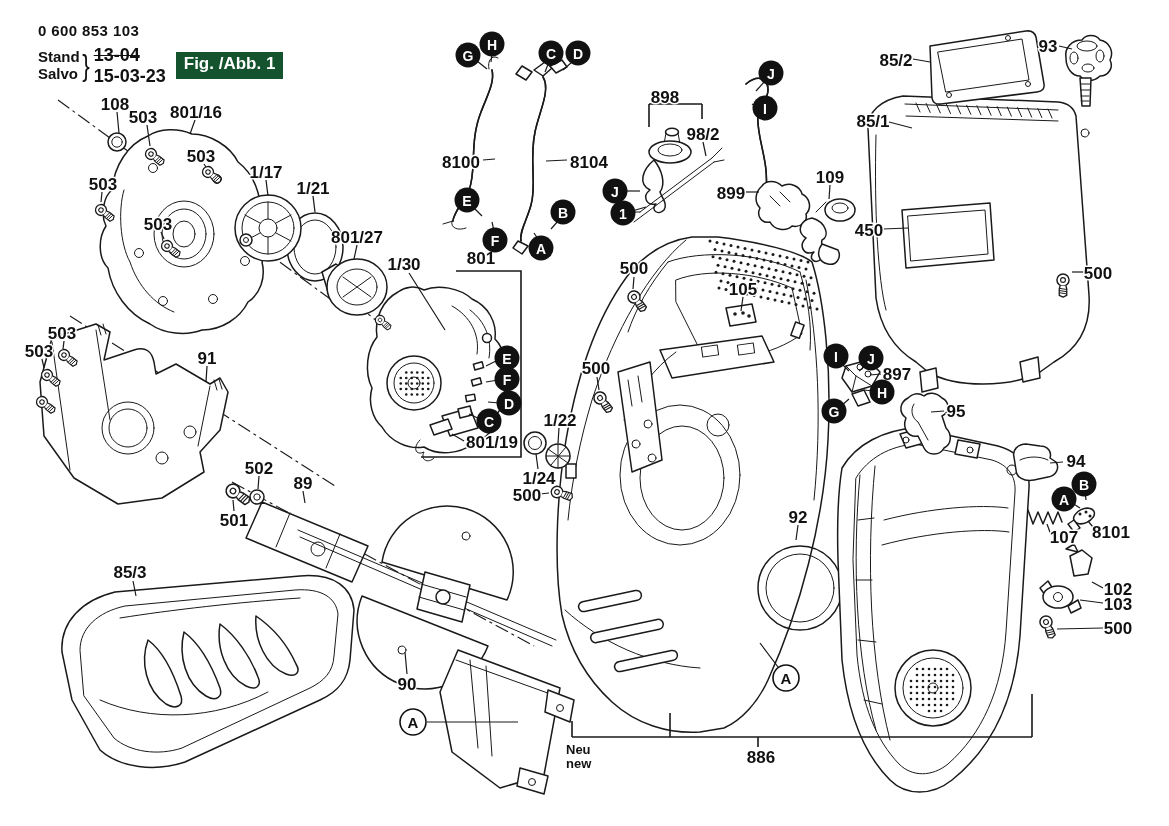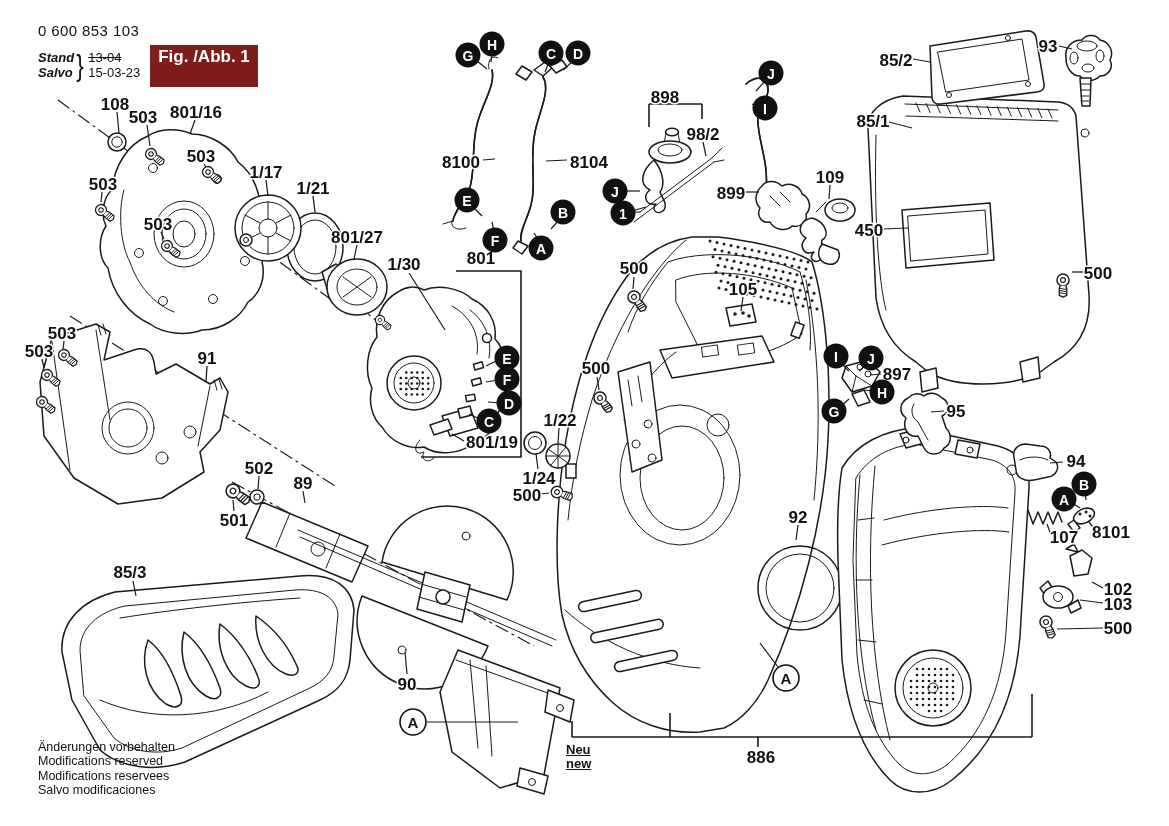--- a/index.html
+++ b/index.html
@@ -16,33 +16,33 @@
   .plabel{font-family:"Liberation Sans",sans-serif;font-weight:bold;font-size:17px;fill:#111;
           paint-order:stroke;stroke:#ffffff;stroke-width:3px;text-anchor:middle;}
   .codot{fill:#111;}
   .cotxt{font-family:"Liberation Sans",sans-serif;font-weight:bold;font-size:14px;fill:#fff;
          text-anchor:middle;dominant-baseline:central;}
   .cooutline{fill:#fff;stroke:#111;stroke-width:1.6;}
   .cooutxt{font-family:"Liberation Sans",sans-serif;font-weight:bold;font-size:15px;fill:#111;
          text-anchor:middle;dominant-baseline:central;}
   .dot{fill:#1a1a1a;stroke:none;}
   .header{position:absolute;left:38px;top:22px;}
-  .pn{font-size:15px;font-weight:400;letter-spacing:.4px;}
+  .pn{font-size:15px;font-weight:700;letter-spacing:.4px;}
   .issue-row{display:flex;align-items:center;margin-top:6px;}
-  .si{font-size:13px;font-weight:600;line-height:1.12;font-style:italic;}
+  .si{font-size:15px;font-weight:600;line-height:1.12;}
   .si span{display:block;}
   .brace{font-size:30px;font-weight:400;margin:0 3px 0 1px;transform:scaleX(.75);}
-  .dates{font-size:13px;font-weight:400;line-height:1.15;}
+  .dates{font-size:18px;font-weight:700;line-height:1.15;}
   .dates .old{display:block;text-decoration:line-through;}
   .dates .new{display:block;}
-  .figbox{background:#7f1d1d;color:#fff;font-size:17px;font-weight:bold;
-          padding:2px 8px 20px 8px;margin-left:10px;white-space:nowrap;}
+  .figbox{background:#14532d;color:#fff;font-size:17px;font-weight:bold;
+          padding:2px 8px 5px 8px;margin-left:10px;white-space:nowrap;}
   .footer{position:absolute;left:38px;top:741px;font-size:12.5px;line-height:1.06;}
   .footer div{margin-bottom:1px;}
-  .neu{position:absolute;left:566px;top:743px;font-size:13px;font-weight:bold;line-height:1.05;text-decoration:underline;}
+  .neu{position:absolute;left:566px;top:743px;font-size:13px;font-weight:bold;line-height:1.05;}
 </style>
 </head>
 <body>
 
 <div class="page">
 
 <svg id="art" width="1169" height="826" viewBox="0 0 1169 826">
   <defs>
     <g id="screw-shape">
       <circle cx="0" cy="0" r="5.5" fill="#fff" stroke="#1a1a1a" stroke-width="1.3"></circle>
@@ -754,25 +754,19 @@
     </div>
     <div class="brace">}</div>
     <div class="dates">
       <span class="old">13-04</span>
       <span class="new">15-03-23</span>
     </div>
     <div class="figbox">Fig. /Abb. 1</div>
   </div>
 </div>
 
-<div class="footer" id="footer">
-      <div>Änderungen vorbehalten</div>
-      <div>Modifications reserved</div>
-      <div>Modifications reservees</div>
-      <div>Salvo modificaciones</div>
-    </div>
 
 <div class="neu">
   <div>Neu</div>
   <div>new</div>
 </div>
 
 </div>
 
 </body></html>

